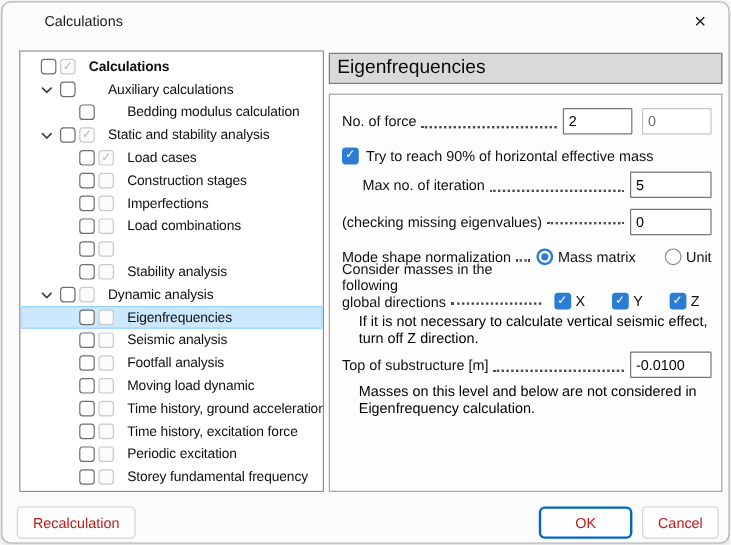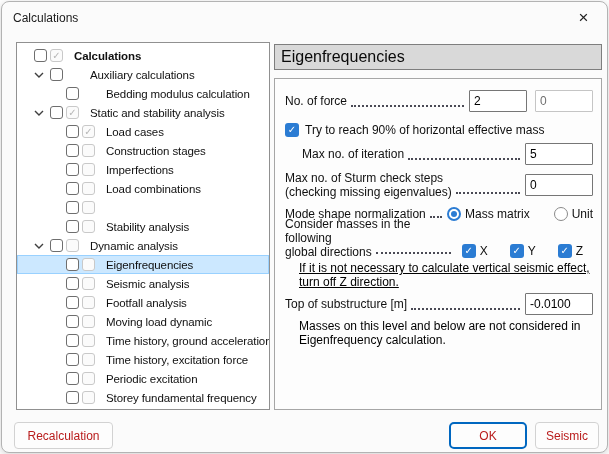--- a/index.html
+++ b/index.html
@@ -3,21 +3,21 @@
 <meta charset="utf-8">
 <style>
   :root{
     --accent:#2b7cd3; --selected_bg:#cce8ff; --selected_border:#99d1ff;
     --header_bg:#d9d9d9; --ok_border:#0067c0; --disabled_check:#b6b6b6;
   }
   *{box-sizing:border-box;}
   html,body{margin:0;padding:0;background:#fff;}
   body{font-family:"Liberation Sans","DejaVu Sans",sans-serif;font-size:12px;color:#101010;}
   .dialog{position:relative;width:607px;height:452px;margin:1px;background:#fbfbfb;
-    border:1px solid #b3b3b3;border-radius:8px;overflow:hidden;box-shadow:0 2px 8px rgba(0,0,0,.18);}
+    border:1px solid #b3b3b3;border-radius:8px;overflow:hidden;box-shadow:0 2px 8px rgba(0,0,0,.18);padding-left:24px;}
   
   .titlebar{height:32px;display:flex;align-items:center;padding-left:11px;}
   .title{font-size:12px;color:#1b1b1b;}
   .close-btn{position:absolute;top:1px;right:1px;width:45px;height:30px;display:flex;align-items:center;
     justify-content:center;font-size:17px;color:#222;border-top-right-radius:7px;cursor:default;}
   
   .tree{position:absolute;left:14px;top:40px;width:254px;height:368px;background:#fff;
     border:1px solid #909090;padding-top:3px;overflow:hidden;}
   .tree-row{height:19px;display:flex;align-items:center;padding-left:17px;font-size:11.5px;letter-spacing:-0.1px;white-space:nowrap;}
   .tree-row.state-2{padding-left:33px;}
@@ -58,21 +58,21 @@
   .row-iter{margin-top:5px;margin-left:17px;}
   .row-sturm{margin-top:6px;height:28px;}
   .lblblock{flex:1 1 auto;display:flex;flex-direction:column;}
   .lblblock .line{line-height:14px;display:flex;}
   .row-mode{margin-top:6px;height:18px;}
   .mode-gap{width:24px;flex:0 0 24px;}
   .row-masses{margin-top:6px;height:30px;align-items:flex-end;}
   .dirs{display:flex;gap:22px;margin:0 10px 1px 6px;}
   .dir{display:flex;align-items:center;}
   .note{margin-left:14px;line-height:14px;color:#000;}
-  .note-z{margin-top:2px;max-width:298px;text-decoration:underline;}
+  .note-z{margin-top:2px;max-width:298px;}
   .row-top{margin-top:4px;}
   .note-masses{margin-top:4px;max-width:306px;}
   
   .btn{position:absolute;top:420px;height:27px;background:#fdfdfd;border:1px solid #d2d2d2;border-radius:4px;
     font:12px "Liberation Sans","DejaVu Sans",sans-serif;color:#b91c1c;display:flex;align-items:center;justify-content:center;padding:0;}
   .recalc{left:12px;width:99px;}
   .ok{left:447px;width:78px;border:2px solid var(--ok_border);border-radius:5px;}
   .cancel{left:533px;width:64px;}
 </style>
 </head>
@@ -390,21 +390,20 @@
     </div>
 
     <div class="prow row-iter">
       <span class="lbl">Max no. of iteration</span>
       <span class="leader"></span>
       <input class="tinput w68" value="5" style="">
     </div>
 
     <div class="prow row-sturm">
       <div class="lblblock">
-        <div class="line">Max no. of Sturm check steps</div>
         <div class="line">
           <span>(checking missing eigenvalues)</span>
           <span class="leader"></span>
         </div>
       </div>
       <input class="tinput w68" value="0" style="">
     </div>
 
     <div class="prow row-mode">
       <span class="lbl">Mode shape normalization</span>
@@ -450,15 +449,15 @@
       <span class="leader"></span>
       <input class="tinput w68" value="-0.0100" style="">
     </div>
 
     <div class="note note-masses">Masses on this level and below are not considered in Eigenfrequency calculation.</div>
 
   </div>
 
   <button class="btn recalc">Recalculation</button>
   <button class="btn ok">OK</button>
-  <button class="btn cancel">Seismic</button>
+  <button class="btn cancel">Cancel</button>
 
 </div>
 
 </body></html>

